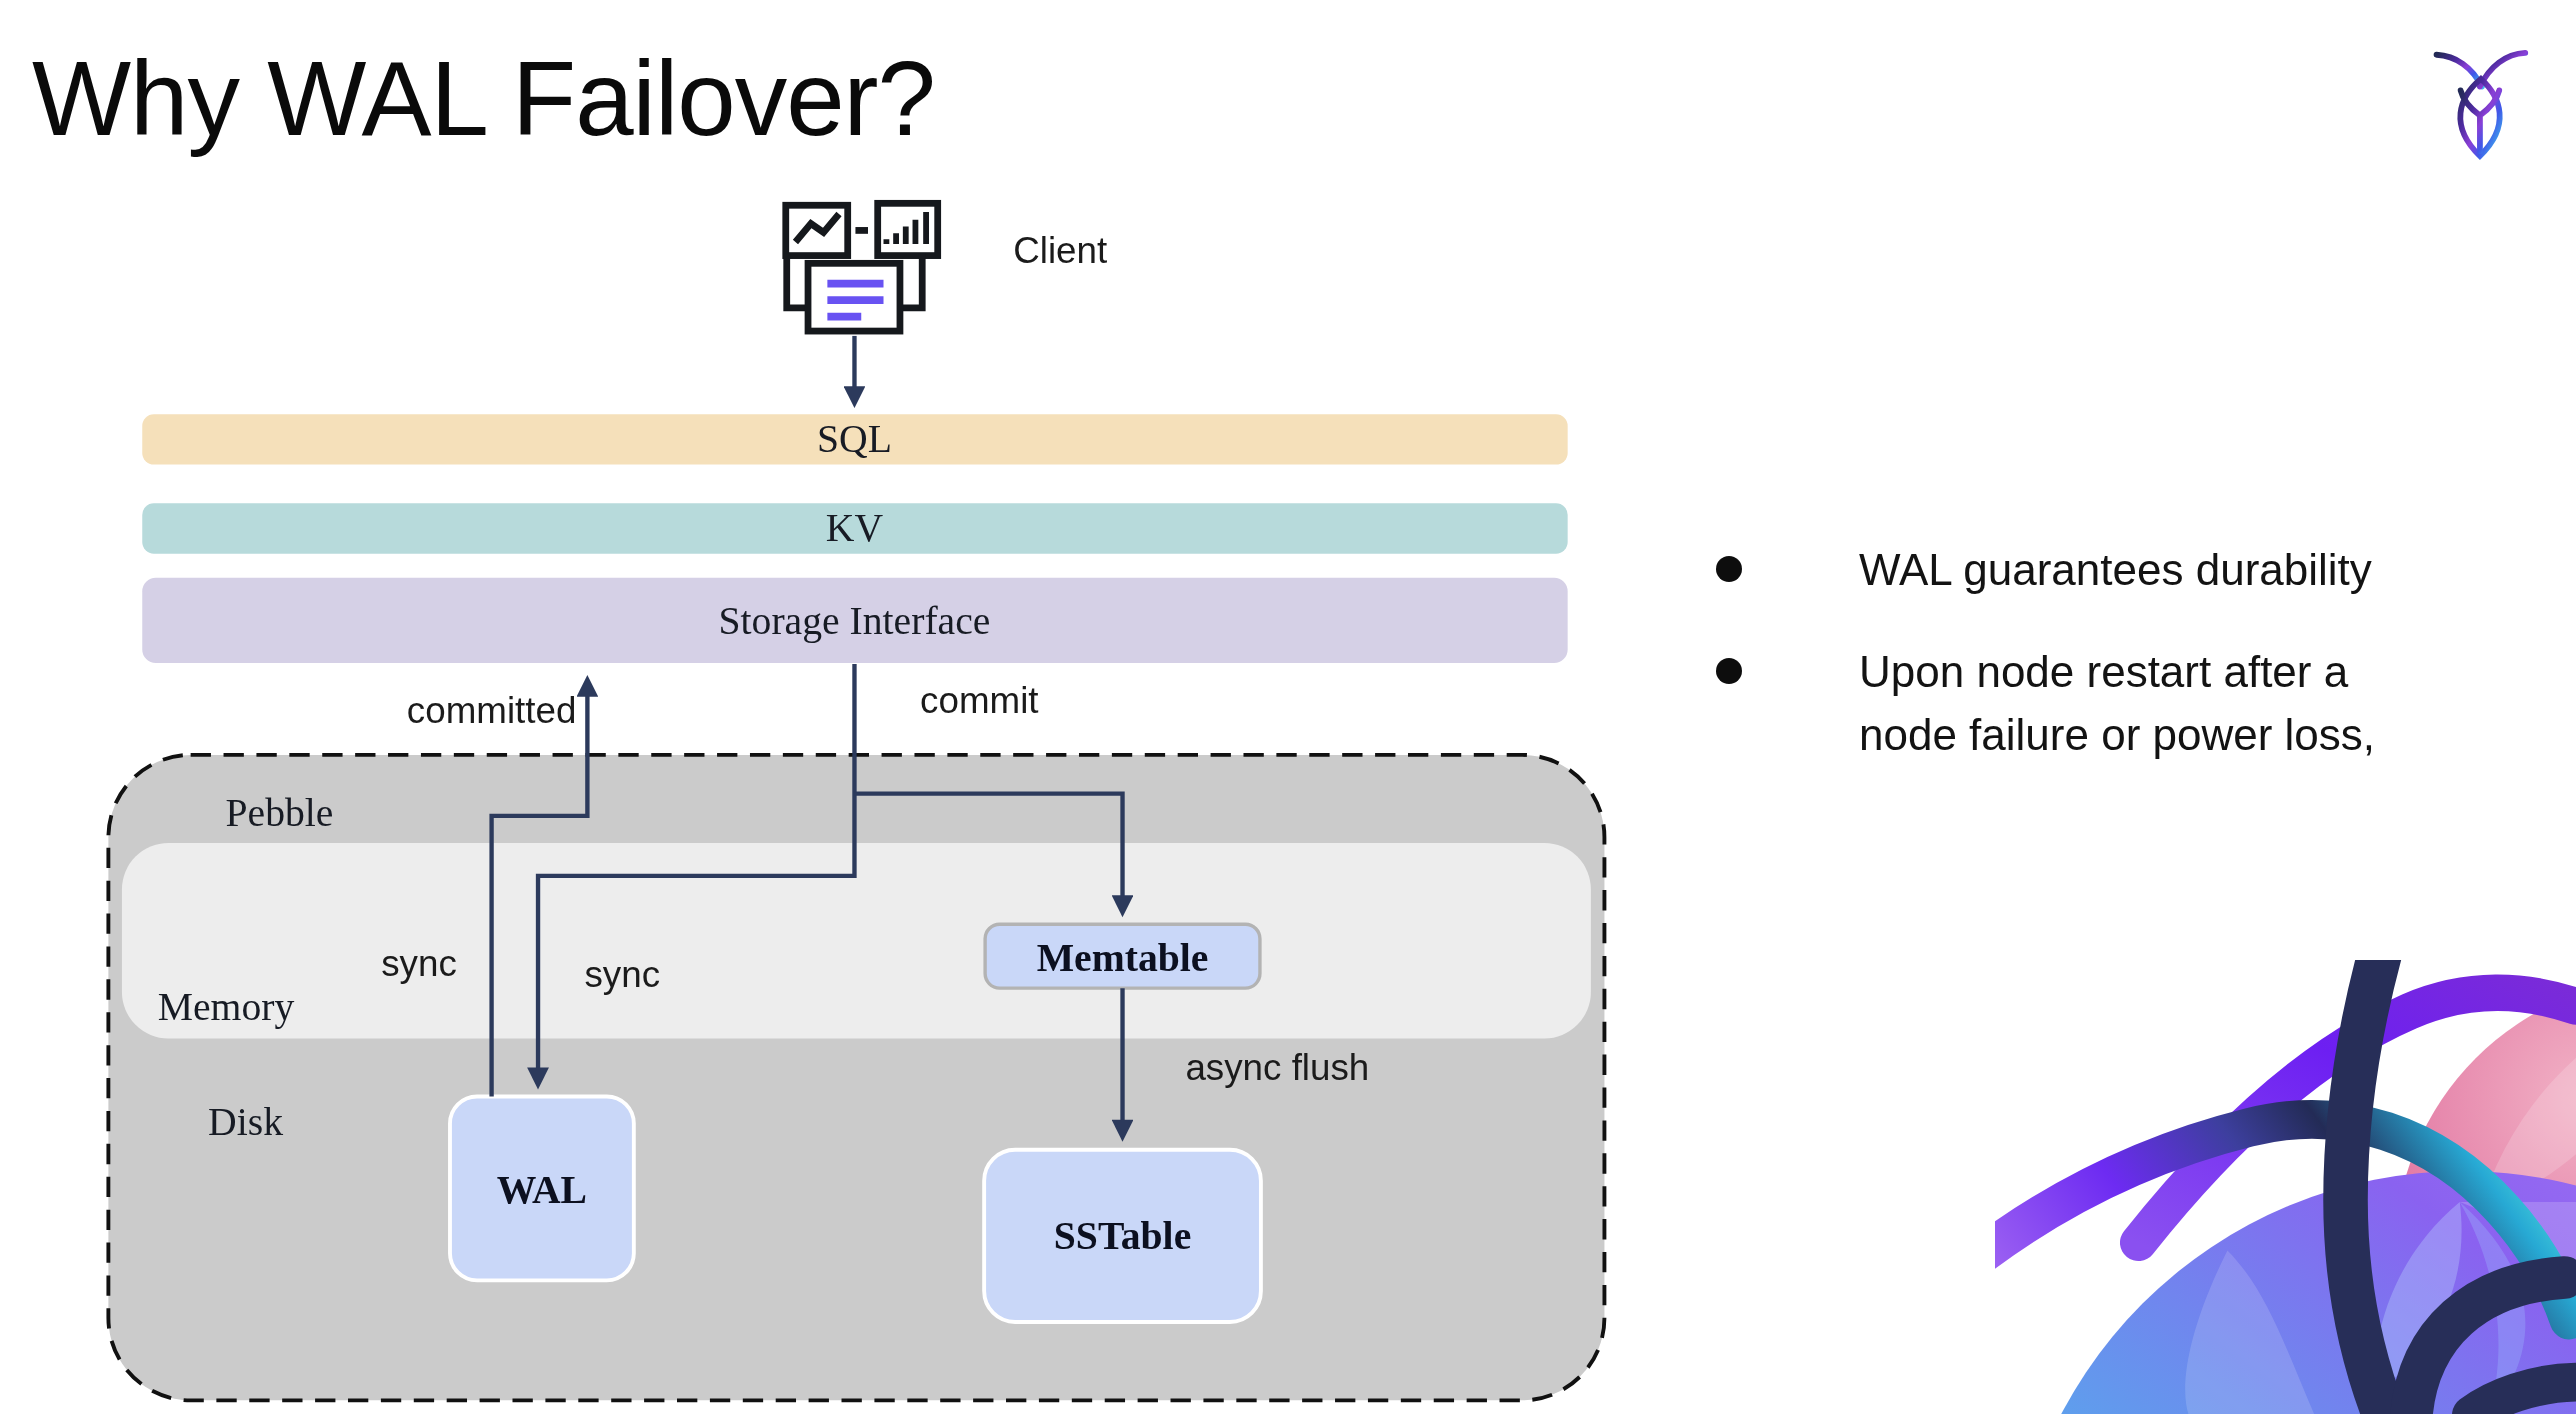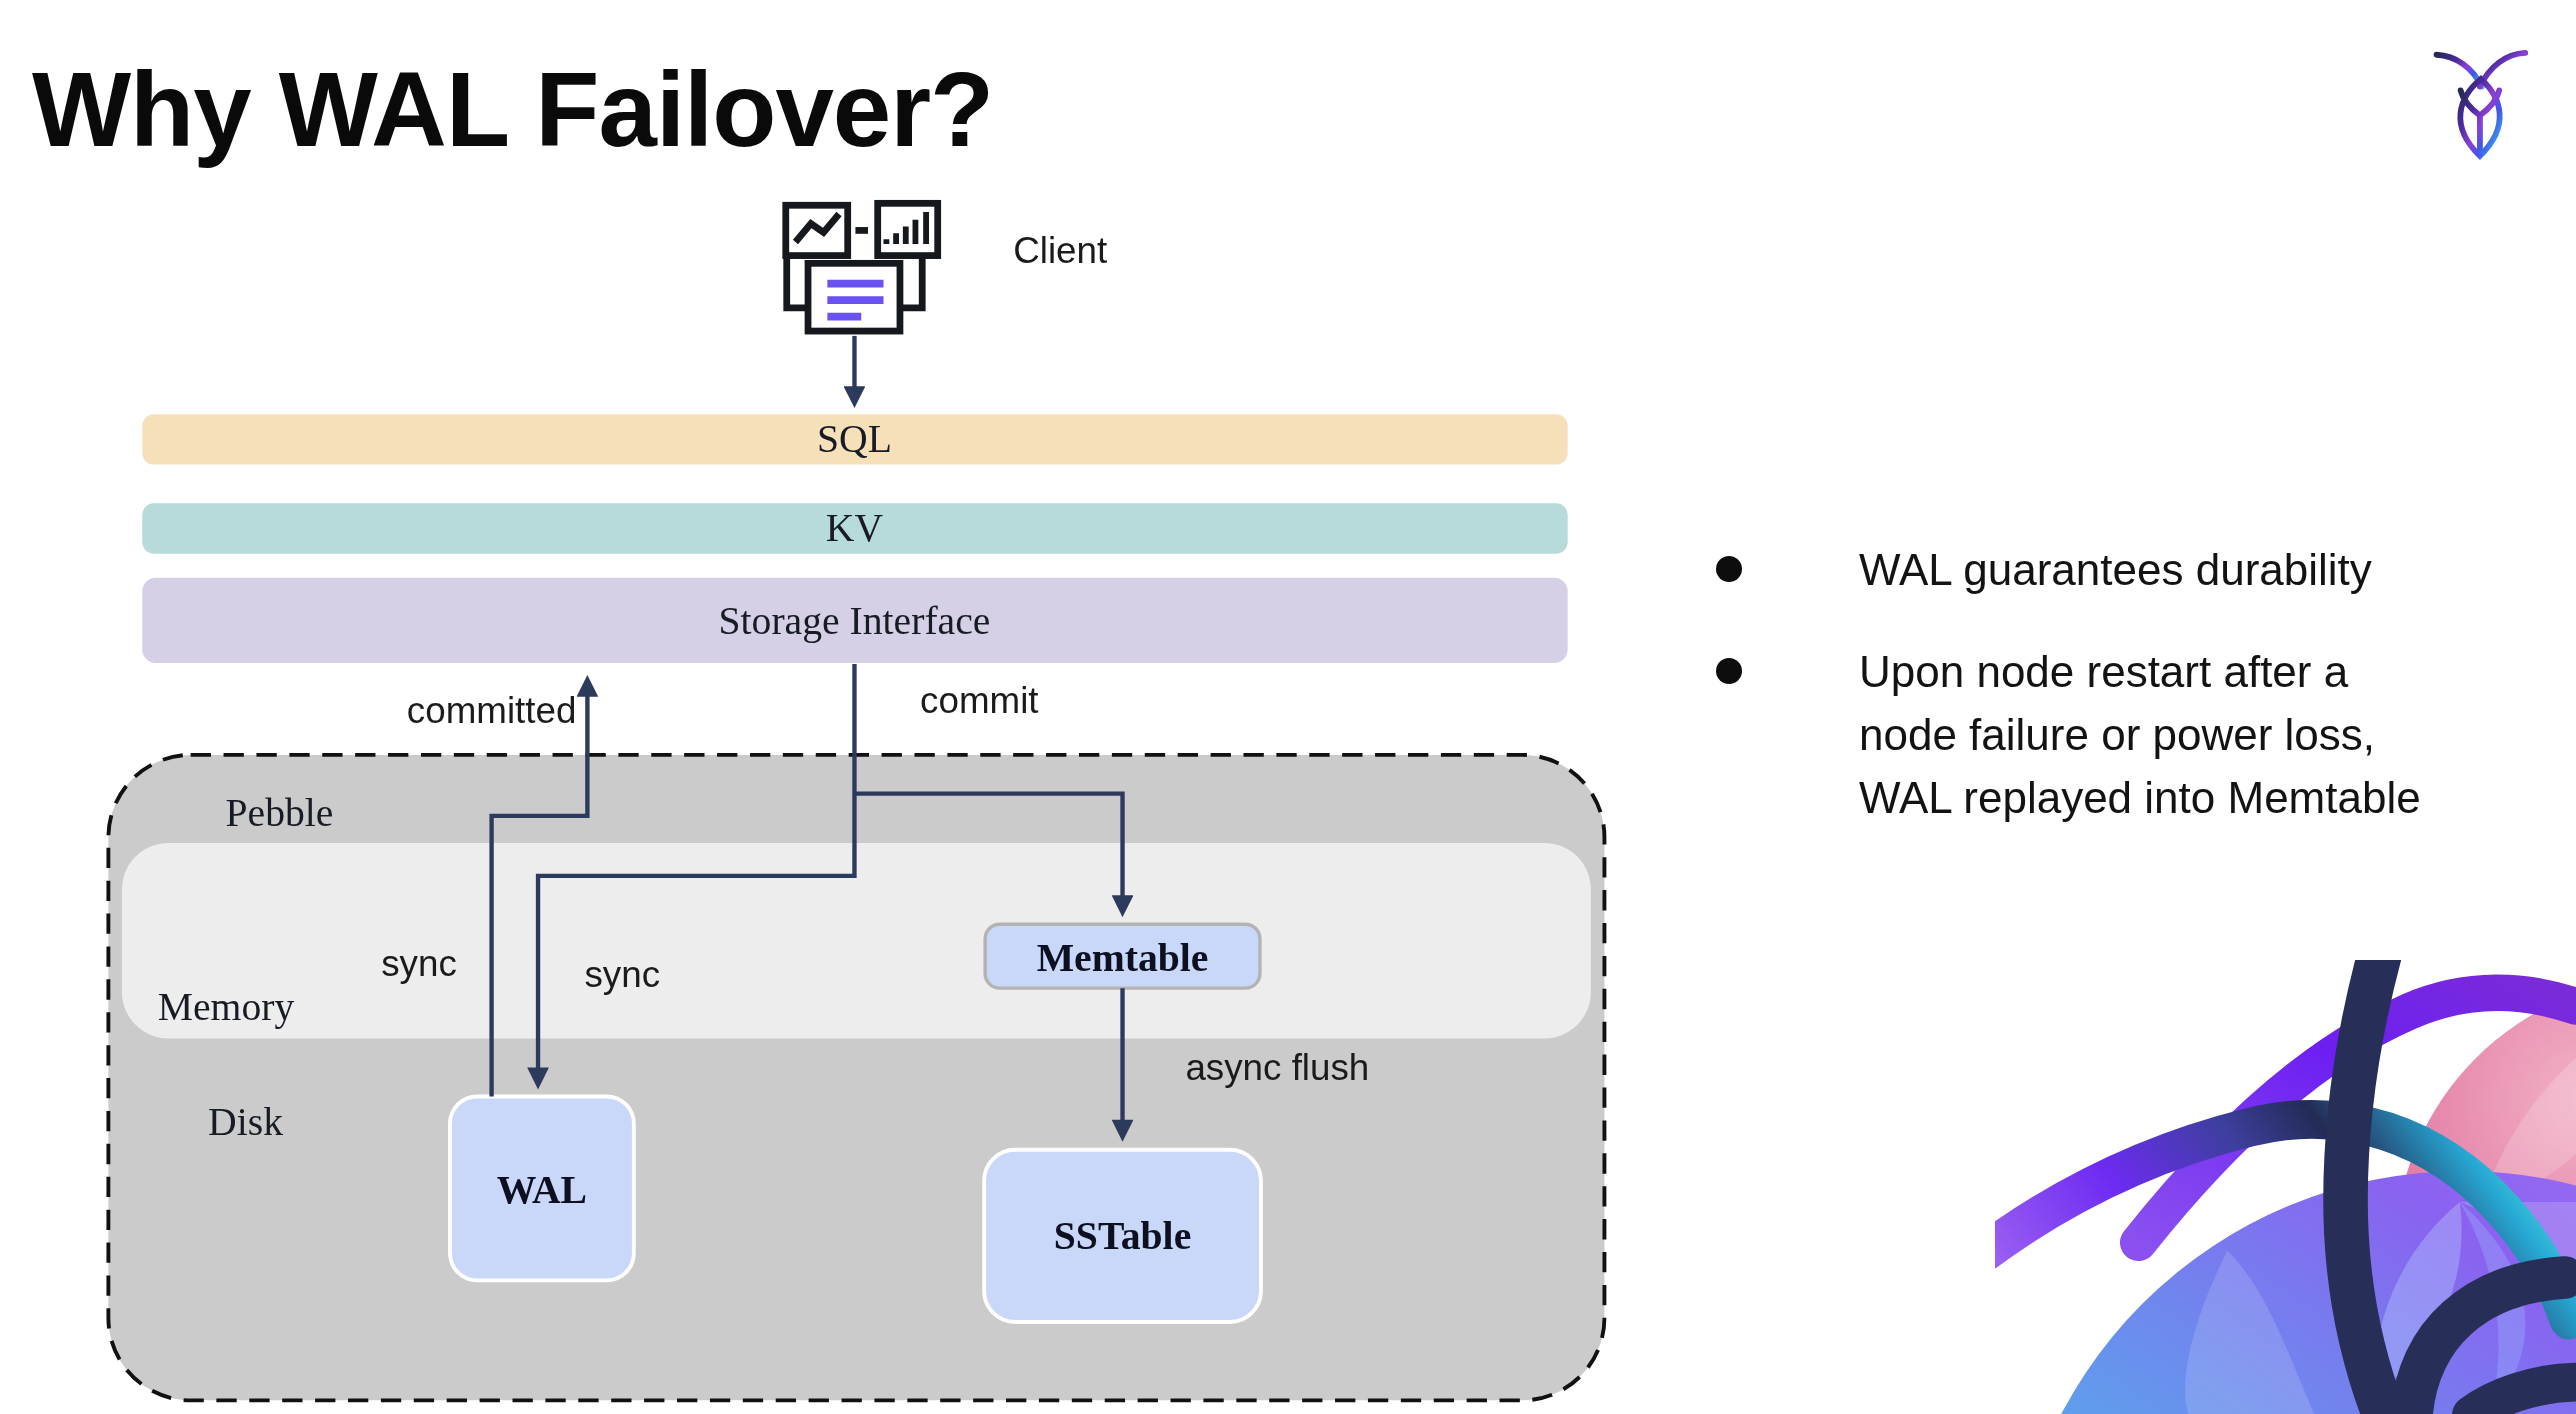--- a/index.html
+++ b/index.html
@@ -1,22 +1,22 @@
 <!DOCTYPE html>
 <html><head>
 <meta charset="utf-8">
 <style>
   html,body{margin:0;padding:0;background:#fff;}
   .slide{
     position:relative; width:2576px; height:1415px; overflow:hidden;
     background:#ffffff; font-family:"Liberation Sans","DejaVu Sans",sans-serif;
   }
   .title{
-    position:absolute; left:32px; top:50px; margin:0;
-    font-size:105px; font-weight:bold; letter-spacing:-1px; color:#0a0a0a;
+    position:absolute; left:32px; top:39px; margin:0;
+    font-size:105px; font-weight:normal; letter-spacing:-1px; color:#0a0a0a;
     font-family:"Liberation Sans","DejaVu Sans",sans-serif;
   }
   .diagram-svg{position:absolute; left:0; top:0; width:2576px; height:1415px;}
   .logo-svg{position:absolute; left:2424px; top:41px; width:108px; height:122px;}
   .art-svg{position:absolute; left:1995px; top:960px; width:581px; height:455px;}
 
   .serif{font-family:"Liberation Serif","DejaVu Serif",serif; font-size:41px; fill:#171b24;}
   .serifB{font-family:"Liberation Serif","DejaVu Serif",serif; font-size:41px; font-weight:bold; fill:#0c1020;}
   .sansL{font-family:"Liberation Sans","DejaVu Sans",sans-serif; font-size:38px; fill:#1b1b1b;}
 
@@ -98,21 +98,20 @@
       <div class="dot"></div>
       <div class="btext">
         <div>WAL guarantees durability</div>
       </div>
     </div>
     <div class="bullet">
       <div class="dot"></div>
       <div class="btext">
         <div>Upon node restart after a</div>
         <div>node failure or power loss,</div>
-        <div>WAL replayed into Memtable</div>
       </div>
     </div>
   </div>
 
   <svg class="logo-svg" viewBox="0 0 112 126">
     <defs>
       <linearGradient id="lg" x1="0" y1="0" x2="1" y2="0.9">
         <stop offset="0" stop-color="#232a55"></stop>
         <stop offset="0.32" stop-color="#4c2a9e"></stop>
         <stop offset="0.55" stop-color="#8a3fd6"></stop>

